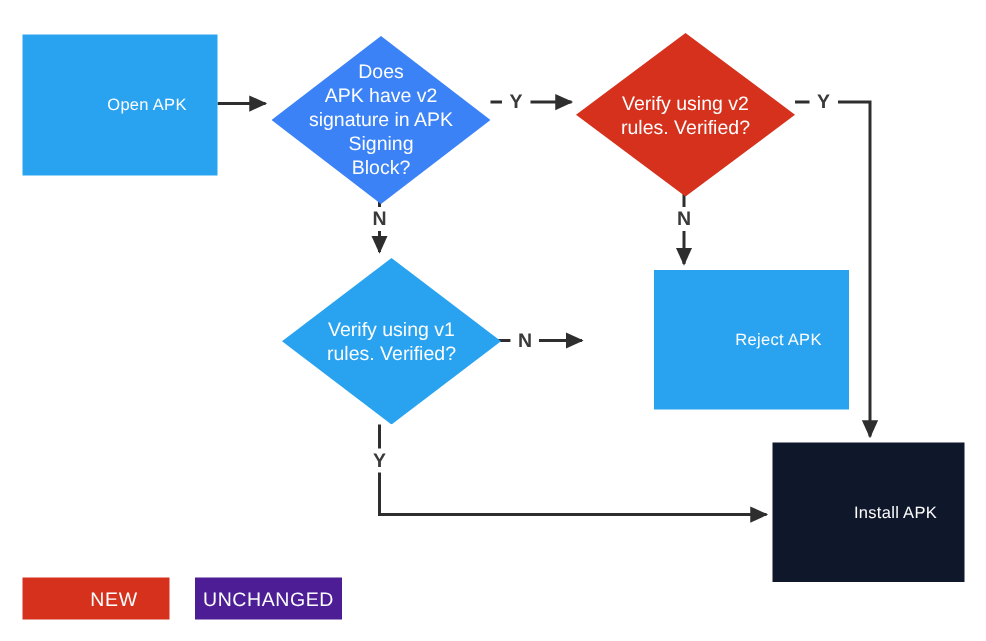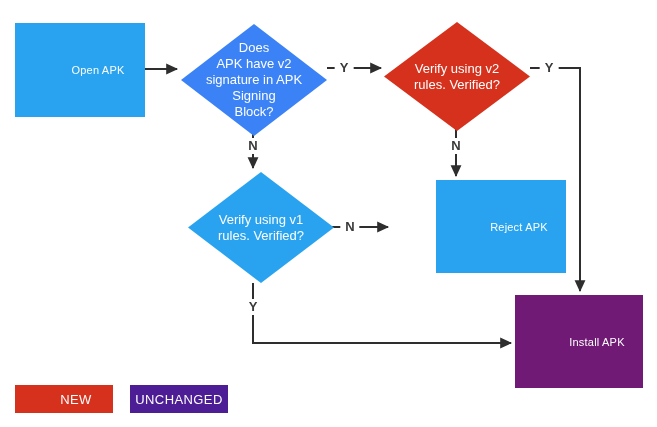--- a/index.html
+++ b/index.html
@@ -106,21 +106,21 @@
 
   <div class="node node-diamond" style="left:188px; top:172px; width:146px; height:111px; background:#29a3f0;">
     <span class="node-label">Verify using v1
 rules. Verified?</span>
   </div>
 
   <div class="node node-rect" style="left:392px; top:180px; width:130px; height:93px; background:#29a3f0;margin-left:44px;">
     <span class="node-label">Reject APK</span>
   </div>
 
-  <div class="node node-rect" style="left:515px; top:295px; width:128px; height:93px; background:#701a75;">
+  <div class="node node-rect" style="left:515px; top:295px; width:128px; height:93px; background:#0f172a;">
     <span class="node-label">Install APK</span>
   </div>
 
   <div class="edge-label" style="left:344px; top:68px;">Y</div>
   <div class="edge-label" style="left:253px; top:146px;">N</div>
   <div class="edge-label" style="left:549px; top:68px;">Y</div>
   <div class="edge-label" style="left:456px; top:146px;">N</div>
   <div class="edge-label" style="left:350px; top:227px;">N</div>
   <div class="edge-label" style="left:253px; top:307px;">Y</div>
 

